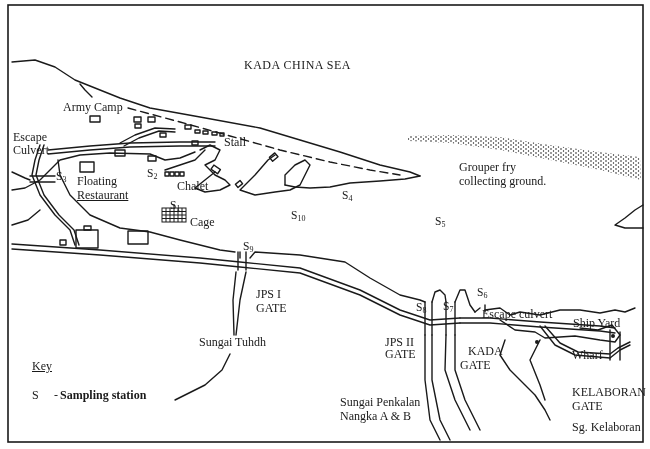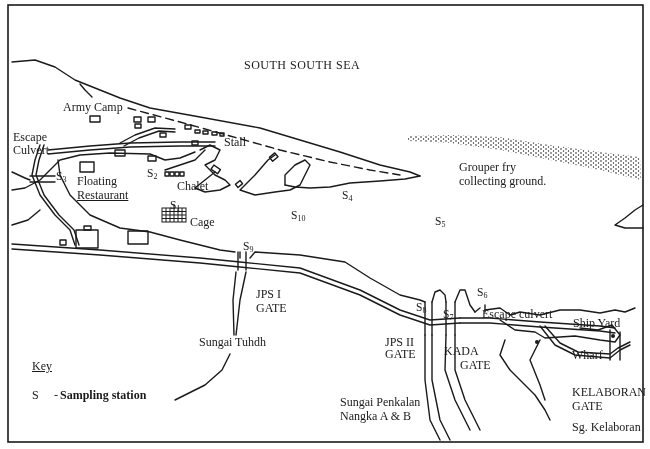--- a/index.html
+++ b/index.html
@@ -114,54 +114,54 @@
     <path d="M162 211.5 H186 M162 215 H186 M162 218.5 H186 M166 208 V222 M170 208 V222 M174 208 V222 M178 208 V222 M182 208 V222"></path>
     <path d="M174 204 V208"></path>
   </g>
 
   <path d="M408 136 L450 135 L500 137 L550 145 L600 152 L640 157 L641 180 L600 170 L550 160 L500 150 L450 143 L408 141 Z" fill="url(#dots)" stroke="none"></path>
 
   <circle cx="537" cy="342" r="2" fill="#1a1a1a"></circle>
   <circle cx="613" cy="336" r="2" fill="#1a1a1a"></circle>
 </svg>
 
-<div class="lbl title" style="left:244px;top:59px;">SOUTH SOUTH SEA</div>
+<div class="lbl title" style="left:244px;top:59px;">KADA CHINA SEA</div>
 <div class="lbl" style="left:63px;top:101px;">Army Camp</div>
 <div class="lbl" style="left:13px;top:131px;">Escape</div>
 <div class="lbl" style="left:13px;top:144px;">Culvert</div>
 <div class="lbl" style="left:224px;top:136px;">Stall</div>
 <div class="lbl" style="left:77px;top:175px;">Floating</div>
 <div class="lbl" style="left:77px;top:189px;text-decoration:underline;">Restaurant</div>
 <div class="lbl" style="left:177px;top:180px;">Chalet</div>
 <div class="lbl" style="left:190px;top:216px;">Cage</div>
 <div class="lbl" style="left:459px;top:161px;">Grouper fry</div>
 <div class="lbl" style="left:459px;top:175px;">collecting ground.</div>
 <div class="lbl" style="left:256px;top:288px;">JPS I</div>
 <div class="lbl" style="left:256px;top:302px;">GATE</div>
 <div class="lbl" style="left:199px;top:336px;">Sungai Tuhdh</div>
 <div class="lbl" style="left:385px;top:336px;">JPS II</div>
 <div class="lbl" style="left:385px;top:348px;">GATE</div>
-<div class="lbl" style="left:444px;top:345px;">KADA</div>
+<div class="lbl" style="left:468px;top:345px;">KADA</div>
 <div class="lbl" style="left:460px;top:359px;">GATE</div>
 <div class="lbl" style="left:482px;top:308px;">Escape culvert</div>
 <div class="lbl" style="left:573px;top:317px;">Ship Yard</div>
 <div class="lbl" style="left:572px;top:349px;">Wharf</div>
 <div class="lbl" style="left:572px;top:386px;">KELABORAN</div>
 <div class="lbl" style="left:572px;top:400px;">GATE</div>
 <div class="lbl" style="left:340px;top:396px;">Sungai Penkalan</div>
 <div class="lbl" style="left:340px;top:410px;">Nangka A &amp; B</div>
 <div class="lbl" style="left:572px;top:421px;">Sg. Kelaboran</div>
 
 <div class="st" style="left:170px;top:199px;"><span>S</span><sub>1</sub></div>
 <div class="st" style="left:147px;top:167px;"><span>S</span><sub>2</sub></div>
 <div class="st" style="left:56px;top:170px;"><span>S</span><sub>3</sub></div>
 <div class="st" style="left:342px;top:189px;"><span>S</span><sub>4</sub></div>
 <div class="st" style="left:435px;top:215px;"><span>S</span><sub>5</sub></div>
 <div class="st" style="left:477px;top:286px;"><span>S</span><sub>6</sub></div>
-<div class="st" style="left:443px;top:300px;margin-top:8px;"><span>S</span><sub>7</sub></div>
+<div class="st" style="left:443px;top:300px;"><span>S</span><sub>7</sub></div>
 <div class="st" style="left:416px;top:301px;"><span>S</span><sub>8</sub></div>
 <div class="st" style="left:243px;top:240px;"><span>S</span><sub>9</sub></div>
 <div class="st" style="left:291px;top:209px;"><span>S</span><sub>10</sub></div>
 
 <div class="lbl key-head" style="left:32px;top:360px;">Key</div>
 <div class="lbl" style="left:32px;top:389px;">S</div>
 <div class="lbl" style="left:54px;top:389px;">-</div>
 <div class="lbl" style="left:60px;top:389px;font-weight:bold;">Sampling station</div>
 
 </body></html>

